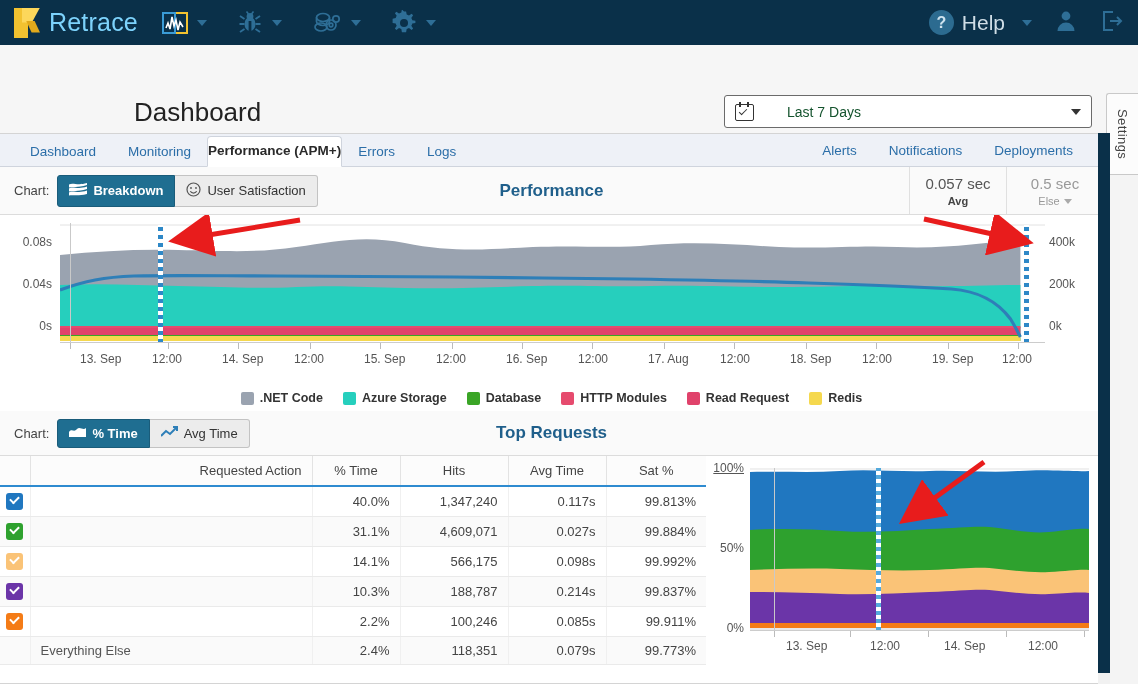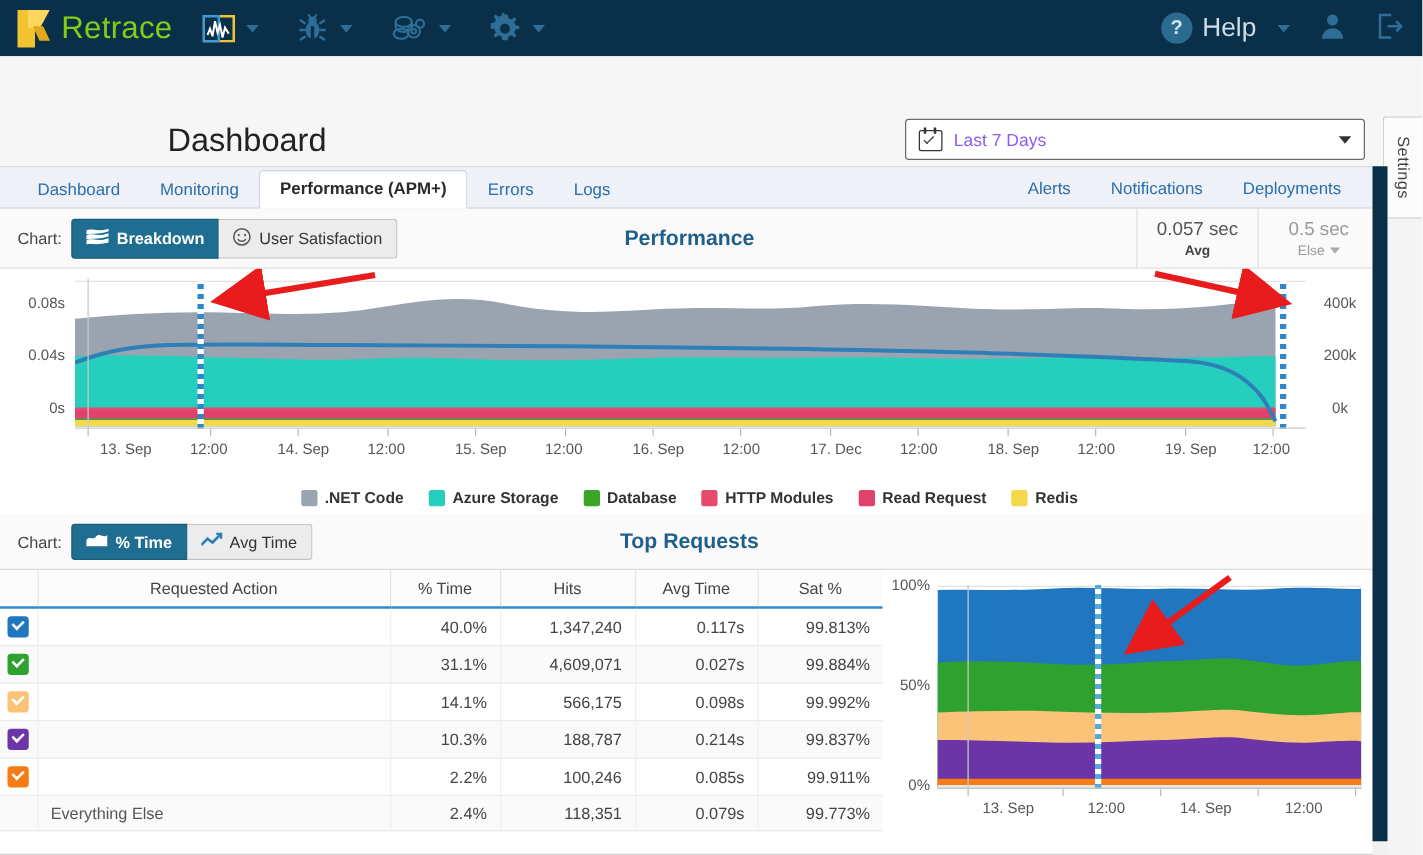--- a/index.html
+++ b/index.html
@@ -27,21 +27,21 @@
     position:absolute; left:8px; top:0; width:18px; height:15px;
     background:#fcd75b;
     clip-path:polygon(0 0,100% 0,55% 100%,0 100%);
   }
   .logo-mark .lm-c {
     position:absolute; left:12px; top:13px; width:14px; height:12px;
     background:#e0a91c;
     clip-path:polygon(0 0,60% 0,100% 100%,40% 100%);
   }
   .brand {
-    color:#84cc16; font-size:25px; letter-spacing:.2px; font-weight:400;
+    color:#7dd3fc; font-size:25px; letter-spacing:.2px; font-weight:400;
     margin-right:24px;
   }
   .nav-ico-group { display:flex; align-items:center; margin-right:30px; cursor:pointer; }
   .nav-ico { color:#2e6e96; display:flex; align-items:center; }
   .caret-d {
     width:0;height:0;border-left:5px solid transparent;border-right:5px solid transparent;
     border-top:6px solid #2e6e96; margin-left:9px;
   }
   .nav-right { margin-left:auto; display:flex; align-items:center; gap:22px; }
   .help-wrap { display:flex; align-items:center; gap:8px; cursor:pointer; }
@@ -74,21 +74,21 @@
     display:flex; align-items:center; padding:0 10px; cursor:pointer;
   }
   .cal-ico { width:19px;height:19px;position:relative;margin-right:9px;flex:none; }
   .cal-ico .cb { position:absolute;inset:2px 0 0 0;border:1.8px solid #333;border-radius:2px; }
   .cal-ico .cp { position:absolute;top:0;width:2px;height:5px;background:#333; }
   .cal-ico .cp1{left:4px;} .cal-ico .cp2{left:12px;}
   .cal-ico .ck {
     position:absolute;left:4px;top:7px;width:8px;height:4px;
     border-left:1.8px solid #333;border-bottom:1.8px solid #333;transform:rotate(-45deg);
   }
-  .dr-text { font-size:14px; color:#8b5cf6; }
+  .dr-text { font-size:14px; color:#14532d;margin-left:24px; }
   .dr-caret {
     margin-left:auto; width:0;height:0;border-left:5px solid transparent;
     border-right:5px solid transparent;border-top:6px solid #333;
   }
   .settings-tab {
     position:absolute; right:0; top:48px; width:32px; height:82px;
     background:#fcfcfc; border:1px solid #c9c9c9; border-right:none;
     border-radius:3px 0 0 3px;
     display:flex; align-items:center; justify-content:center; cursor:pointer;
   }
@@ -107,21 +107,21 @@
     height:33px; background:#eef1f7; border-bottom:1px solid #cfd4dd;
     display:flex; align-items:flex-end; padding-left:14px; position:relative;
   }
   .tab {
     padding:7px 16px 8px; font-size:13.5px; color:#2b6ea8; cursor:pointer;
     line-height:1;
   }
   .tab.active {
     background:#fff; color:#2a2a2a; font-weight:bold;
     border:1px solid #cfd4dd; border-bottom:1px solid #fff;
-    border-radius:4px 4px 0 0; margin-bottom:-1px; padding:7px 16px 9px;
+    border-radius:4px 4px 0 0; margin-bottom:-1px; padding:7px 0 9px;
   }
   .tabrow .right-links { margin-left:auto; display:flex; padding-right:14px; }
   .tabrow .right-links .tab { padding-bottom:9px; }
 
   
   .charttool {
     height:48px; background:#fafafa; border-bottom:1px solid #dcdcdc;
     display:flex; align-items:center; position:relative;
   }
   .ct-lab { margin-left:14px; margin-right:8px; font-size:13px; color:#444; }
@@ -151,21 +151,21 @@
   .mini-caret {
     display:inline-block;width:0;height:0;border-left:4px solid transparent;
     border-right:4px solid transparent;border-top:5px solid #aaa;margin-left:4px;
     vertical-align:middle;
   }
 
   
   .mainchart { position:relative; height:170px; background:#fff; }
   .yl { position:absolute; font-size:12px; color:#555; }
   .yleft { right:auto; left:8px; text-align:right; width:44px; }
-  .yright { left:auto; right:8px; width:46px; text-align:center; }
+  .yright { left:auto; right:8px; width:46px; text-align:left; }
   .xl { position:absolute; font-size:12px; color:#555; }
   .plot { position:absolute; left:60px; right:58px; top:8px; bottom:42px; }
   .plot svg { width:100%; height:100%; display:block; }
   .axis-x {
     position:absolute; left:60px; right:58px; bottom:42px; height:1px; background:#ccc;
   }
   .tick { position:absolute; width:1px; height:6px; background:#bbb; bottom:36px; }
   .vgrey { position:absolute; width:1px; background:#c9c9c9; }
   .vdash {
     position:absolute; width:5px;
@@ -197,21 +197,21 @@
   
   .bottom { display:flex; height:215px; }
   .tablewrap { width:706px; flex:none; }
   table { width:100%; border-collapse:collapse; }
   th {
     font-size:13px; font-weight:normal; color:#444; padding:7px 10px;
     background:#fcfcfc; border-bottom:2px solid #2e8bd0;
     border-left:1px solid #e3e3e3; text-align:center;
   }
   th.ck-col { width:30px; border-left:none; }
-  th.act-col { text-align:center; }
+  th.act-col { text-align:right; }
   td {
     font-size:13px; color:#444; padding:6px 10px; text-align:right;
     border-bottom:1px solid #eaeaea; border-left:1px solid #f0f0f0;
   }
   td.ck-col { border-left:none; text-align:center; padding:6px 4px; }
   td.act-col { text-align:left; color:#555; }
   tbody tr:nth-child(even) { background:#fafafa; }
   tbody tr.alt { background:#fafafa; }
   .cbx {
     width:17px;height:17px;border-radius:3px;display:inline-block;position:relative;
@@ -457,21 +457,21 @@
     <div class="tick" style="left:1018px;"></div>
 
     <div class="xl" style="left:80px;  bottom:19px;">13. Sep</div>
     <div class="xl" style="left:152px; bottom:19px;">12:00</div>
     <div class="xl" style="left:222px; bottom:19px;">14. Sep</div>
     <div class="xl" style="left:294px; bottom:19px;">12:00</div>
     <div class="xl" style="left:364px; bottom:19px;">15. Sep</div>
     <div class="xl" style="left:436px; bottom:19px;">12:00</div>
     <div class="xl" style="left:506px; bottom:19px;">16. Sep</div>
     <div class="xl" style="left:578px; bottom:19px;">12:00</div>
-    <div class="xl" style="left:648px; bottom:19px;">17. Dec</div>
+    <div class="xl" style="left:648px; bottom:19px;">17. Aug</div>
     <div class="xl" style="left:720px; bottom:19px;">12:00</div>
     <div class="xl" style="left:790px; bottom:19px;">18. Sep</div>
     <div class="xl" style="left:862px; bottom:19px;">12:00</div>
     <div class="xl" style="left:932px; bottom:19px;">19. Sep</div>
     <div class="xl" style="left:1002px; bottom:19px;">12:00</div>
 
     <svg class="arrow" style="left:150px; top:0px;" width="160" height="45" viewBox="0 0 160 45">
       <defs>
         <marker id="ah1" markerWidth="9" markerHeight="9" refX="7" refY="4.5" orient="auto">
           <path d="M0,0 L9,4.5 L0,9 z" fill="#e81c1c"></path>
@@ -601,21 +601,21 @@
             <td>2.4%</td>
             <td>118,351</td>
             <td>0.079s</td>
             <td>99.773%</td>
           </tr>
         </tbody>
       </table>
     </div>
 
     <div class="minichart">
-      <div class="myl" style="top:5px;">100%</div>
+      <div class="myl" style="top:5px;text-decoration:underline;">100%</div>
       <div class="myl" style="top:85px;">50%</div>
       <div class="myl" style="top:165px;">0%</div>
 
       <div class="miniplot">
         <svg viewBox="0 0 340 163" preserveAspectRatio="none">
           <line x1="0" y1="1" x2="340" y2="1" stroke="#e2e2e2" stroke-width="1"></line>
 
           <path d="M0,4 C30,3 60,5 90,3 C120,1 150,4 180,3 C210,2 240,5 270,3 C300,1 325,4 340,3 L340,163 L0,163 Z" fill="#2077c0"></path>
 
           <path d="M0,62 C30,60 60,61 90,63 C120,65 150,63 180,61 C210,60 225,58 240,59 C260,61 280,66 300,64 C320,62 332,60 340,61 L340,163 L0,163 Z" fill="#2ea12e"></path>

